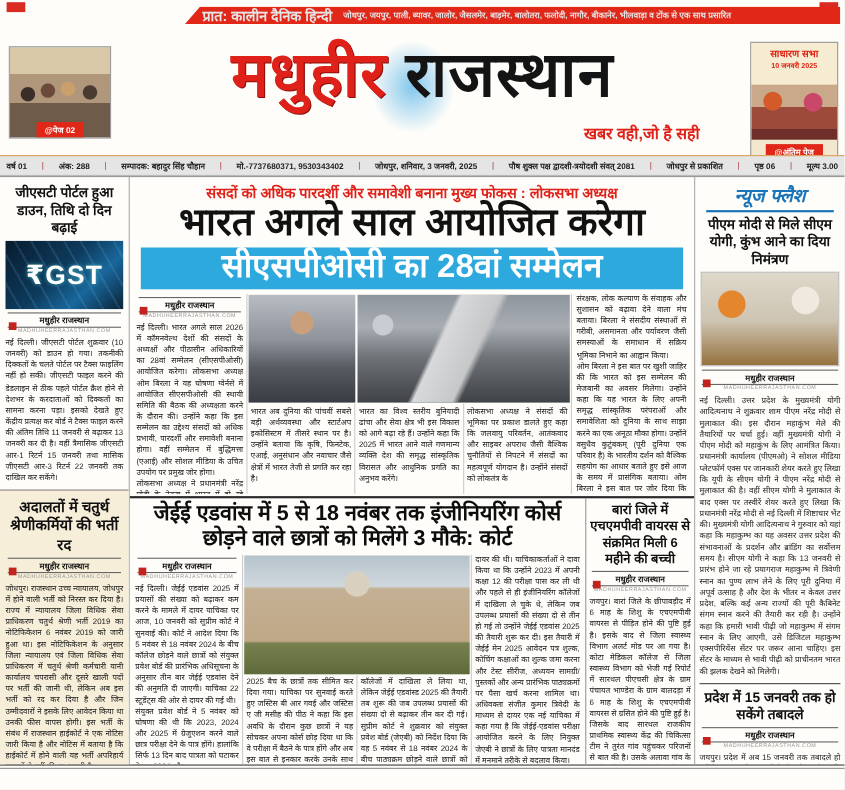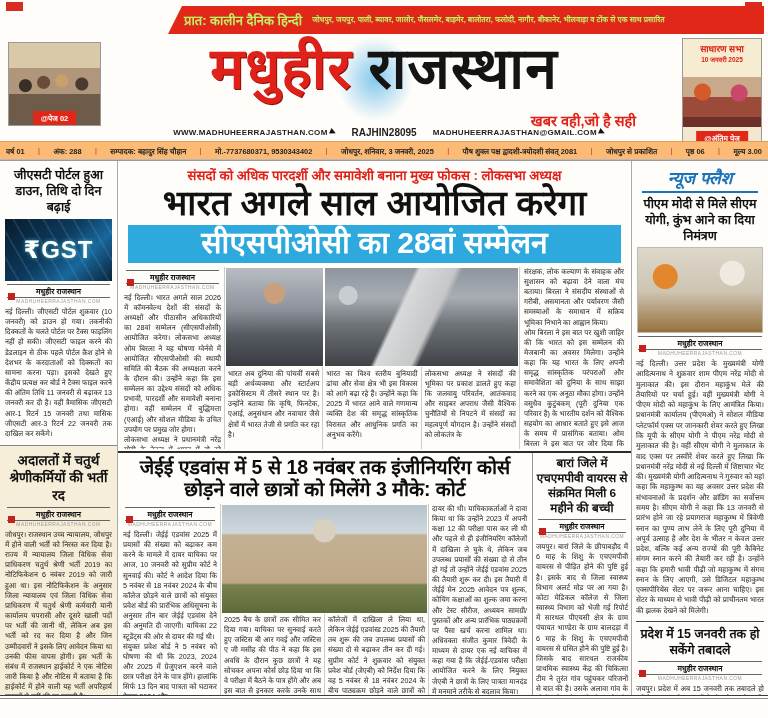--- a/index.html
+++ b/index.html
@@ -4,22 +4,22 @@
 <style>
   * { margin:0; padding:0; box-sizing:border-box; }
   html,body { background:#e8e8e8; }
   body { font-family:"Liberation Sans","DejaVu Sans",sans-serif; }
   .page { position:relative; width:768px; height:718px; margin:0 auto; background:#fffdf9; overflow:hidden; }
 
   
   .masthead { position:relative; height:160px; overflow:hidden; }
   .corner-tab { position:absolute; top:2px; width:17px; height:9px; background:#d92b21; }
   .corner-tab.left { left:6px; } .corner-tab.right { right:6px; }
-  .top-banner { position:absolute; left:168px; right:4px; top:6px; height:28px; background:#e02718;
-    color:#bef264; display:flex; align-items:center; gap:10px; padding:0 10px 0 16px;
+  .top-banner { position:absolute; left:168px; right:4px; top:6px; height:16px; background:#e02718;
+    color:#e5e5e5; display:flex; align-items:center; gap:10px; padding:0 10px 0 16px;
     clip-path:polygon(14px 0,100% 0,100% 100%,0 100%); }
   .daily-label { font-weight:bold; font-size:13px; white-space:nowrap; }
   .cities-line { font-weight:bold; font-size:7.6px; line-height:1.1; }
   .mast-photo { position:absolute; overflow:hidden; border:1px solid #999; }
   .mast-photo.left { left:8px; top:42px; width:93px; height:84px;
     background:
       radial-gradient(circle at 18% 52%, #3a2e28 0 6px, transparent 7px),
       radial-gradient(circle at 38% 48%, #6b4a3a 0 6px, transparent 7px),
       radial-gradient(circle at 58% 46%, #c9a06a 0 6px, transparent 7px),
       radial-gradient(circle at 80% 50%, #4a3a30 0 6px, transparent 7px),
@@ -42,21 +42,21 @@
     font-weight:bold; font-size:57px; line-height:1; white-space:nowrap; letter-spacing:1px; }
   .paper-title .t-red { color:#e0211a; text-shadow:1px 1px 0 #8a0f0a; }
   .paper-title .t-black { color:#141414; }
   .tagline { position:absolute; right:132px; top:110px; color:#e0211a; font-weight:bold; font-size:14.5px; }
   .contact-line { position:absolute; left:140px; right:130px; top:127px; display:flex;
     justify-content:center; align-items:center; gap:16px; color:#222; }
   .contact-line .web { font-weight:bold; font-size:8px; letter-spacing:.3px; }
   .contact-line .rni { font-weight:bold; font-size:10px; }
   .cursor-glyph { display:inline-block; width:0; height:0; border-left:6px solid #111;
     border-top:3px solid transparent; border-bottom:3px solid transparent; transform:rotate(25deg); margin-left:2px; }
-  .info-bar { position:absolute; left:0; right:0; bottom:0; height:19px; background:#fdba74;
+  .info-bar { position:absolute; left:0; right:0; bottom:0; height:19px; background:#e5e5e5;
     border-top:1px solid #d9a05a; border-bottom:1px solid #b9b9b9; display:flex; align-items:center;
     justify-content:space-between; padding:0 6px; font-weight:bold; font-size:7.4px; color:#222; white-space:nowrap; overflow:hidden; }
   .info-bar .sep { color:#a33; padding:0 4px; font-weight:normal; }
 
   
   .content { display:flex; height:535px; border-top:1px solid #999; overflow:hidden; }
   .lcol { width:118px; border-right:1px solid #aaa; overflow:hidden; }
   .ccol { flex:1; display:flex; flex-direction:column; overflow:hidden; }
   .rcol { width:137px; border-left:1px solid #aaa; overflow:hidden; padding:3px 4px; }
 
@@ -164,25 +164,20 @@
 
     <div class="ink-splash"></div>
 
     <div class="paper-title">
       <span class="t-red">मधुहीर</span>
       <span class="t-black">राजस्थान</span>
     </div>
 
     <div class="tagline">खबर वही,जो है सही</div>
 
-    <div class="contact-line">
-      <span class="web"><span>WWW.MADHUHEERRAJASTHAN.COM</span><span class="cursor-glyph"></span></span>
-      <span class="rni">RAJHIN28095</span>
-      <span class="web"><span>MADHUHEERRAJASTHAN@GMAIL.COM</span><span class="cursor-glyph"></span></span>
-    </div>
 
     <div class="info-bar">
       <span>वर्ष 01</span>
         <span class="sep">|</span>
       <span>अंक: 288</span>
         <span class="sep">|</span>
       <span>सम्पादक: बहादुर सिंह चौहान</span>
         <span class="sep">|</span>
       <span>मो.-7737680371, 9530343402</span>
         <span class="sep">|</span>

